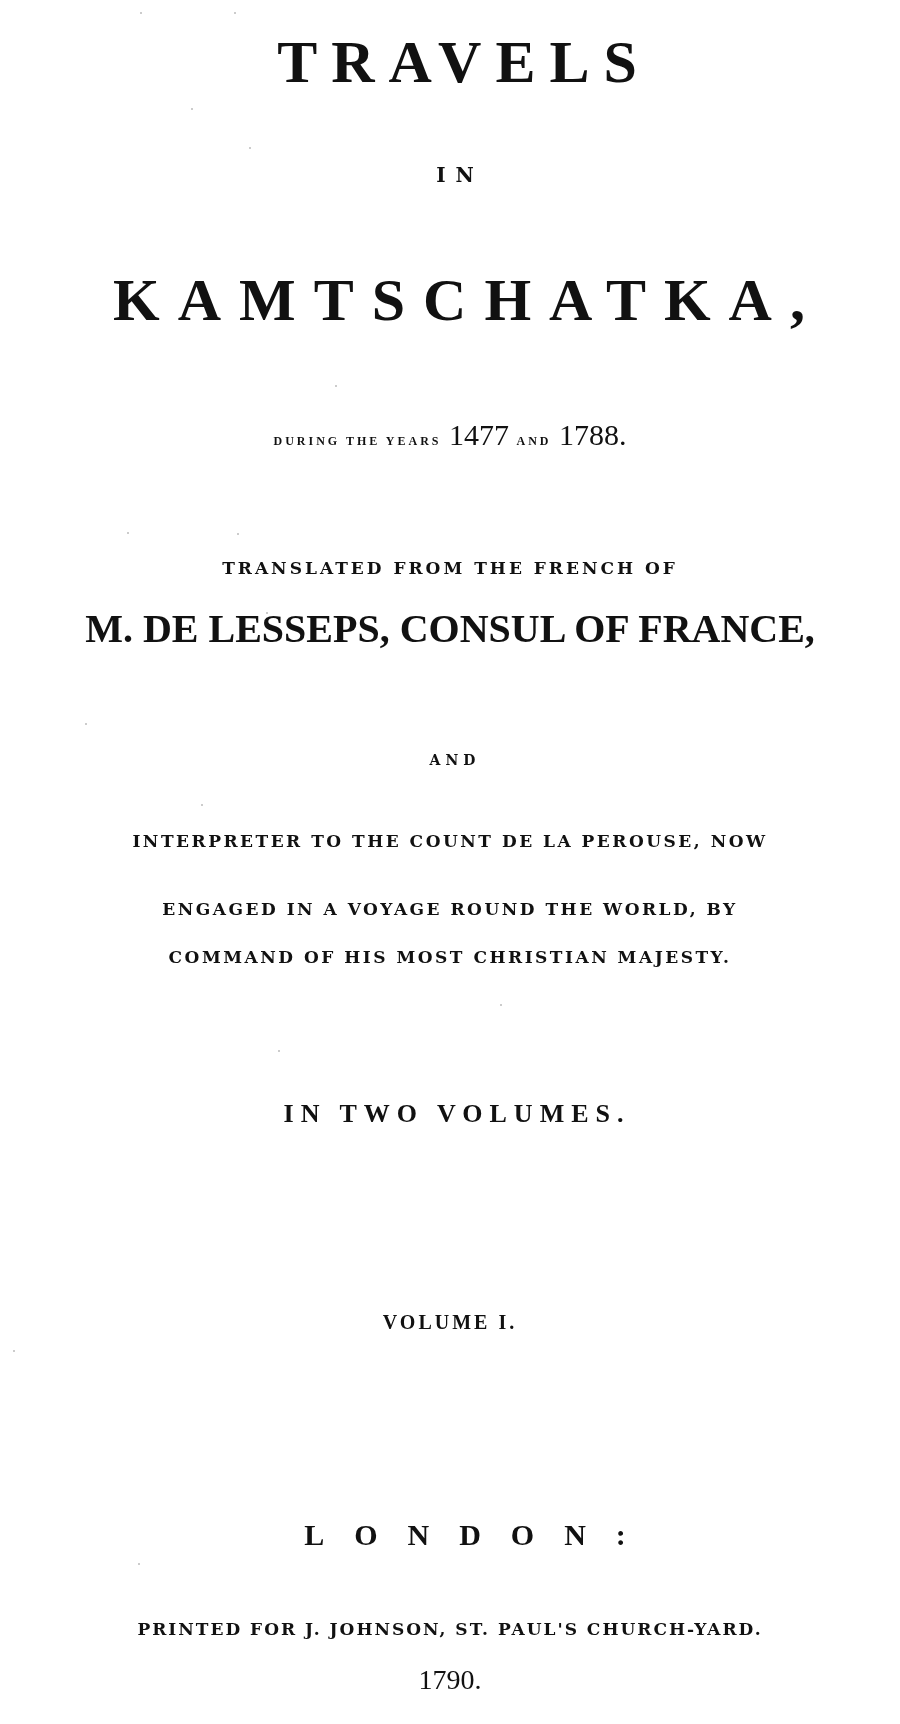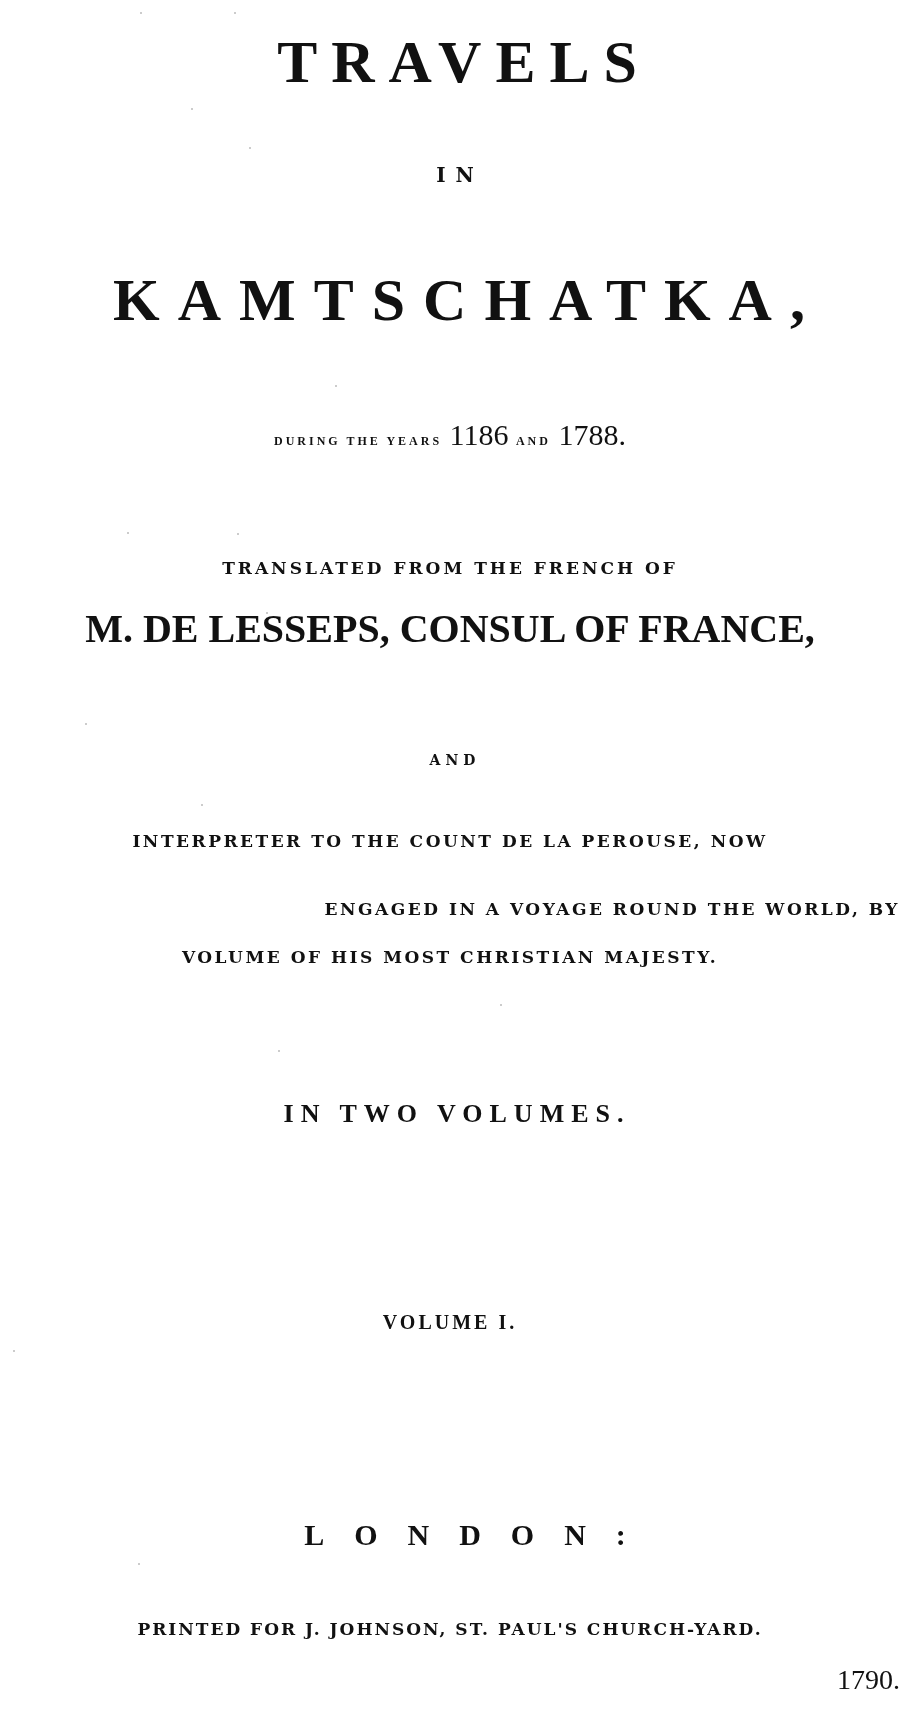--- a/index.html
+++ b/index.html
@@ -75,21 +75,21 @@
       top: 753px;
       font-size: 14px;
       letter-spacing: 5px;
       padding-left: 5px;
     }
     .role {
       font-size: 17px;
       letter-spacing: 2.5px;
     }
     .role-1 { top: 833px; }
-    .role-2 { top: 901px; text-align: right; }
+    .role-2 { top: 901px; }
     .role-3 { top: 949px; }
     .volumes {
       top: 1101px;
       font-size: 26px;
       letter-spacing: 7px;
       font-family: "Liberation Serif", "DejaVu Serif", serif;
       padding-left: 7px;
     }
     .volume-num {
       top: 1312px;
@@ -108,21 +108,20 @@
       top: 1600px;
       font-size: 17px;
       letter-spacing: 2px;
       margin-top: 21px;
     }
     .year {
       top: 1666px;
       font-size: 28px;
       font-weight: normal;
       font-family: "Liberation Serif", "DejaVu Serif", serif;
-      text-align: right;
     }
     .speck {
       position: absolute;
       width: 2px;
       height: 2px;
       background: #bbbbbb;
       border-radius: 1px;
     }
   </style>
 </head>
@@ -131,34 +130,34 @@
 <div>
 
   <div class="line title-main">TRAVELS</div>
 
   <div class="line title-in">IN</div>
 
   <div class="line title-place">KAMTSCHATKA,</div>
 
   <div class="line dates">
     <span class="small">DURING THE YEARS</span>
-    <span class="num">1186</span>
+    <span class="num">1477</span>
     <span class="small">AND</span>
     <span class="num">1788.</span>
   </div>
 
   <div class="line translated">TRANSLATED FROM THE FRENCH OF</div>
 
   <div class="line author">M. DE LESSEPS, CONSUL OF FRANCE,</div>
 
   <div class="line and">AND</div>
 
   <div class="line role role-1">INTERPRETER TO THE COUNT DE LA PEROUSE, NOW</div>
   <div class="line role role-2">ENGAGED IN A VOYAGE ROUND THE WORLD, BY</div>
-  <div class="line role role-3">VOLUME OF HIS MOST CHRISTIAN MAJESTY.</div>
+  <div class="line role role-3">COMMAND OF HIS MOST CHRISTIAN MAJESTY.</div>
 
   <div class="line volumes">IN TWO VOLUMES.</div>
 
   <div class="line volume-num">VOLUME I.</div>
 
   <div class="line city">LONDON:</div>
 
   <div class="line printer">PRINTED FOR J. JOHNSON, ST. PAUL'S CHURCH-YARD.</div>
 
   <div class="line year">1790.</div>

